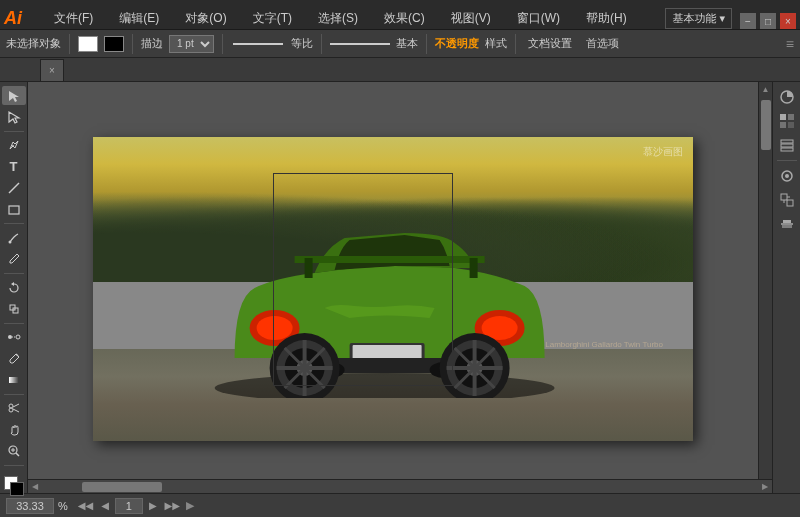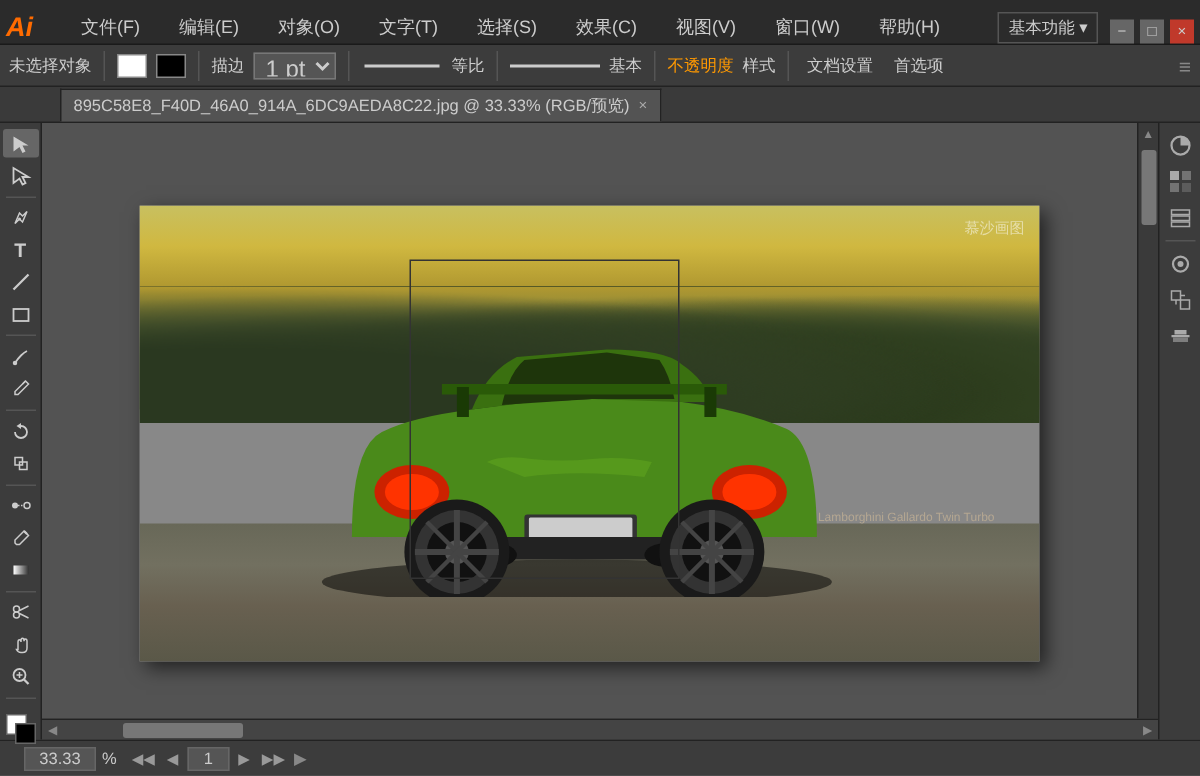--- a/index.html
+++ b/index.html
@@ -83,34 +83,34 @@
     .options-swatch {
       width: 20px; height: 16px;
       background: #fff;
       border: 1px solid #888;
     }
     .options-swatch.black { background: #000; }
     .options-dropdown {
       background: #555;
       border: 1px solid #777;
       color: #ccc;
-      font-size: 16px;
+      font-size: 10px;
       padding: 1px 3px;
       height: 18px;
     }
     .sep { width: 1px; height: 20px; background: #555; margin: 0 2px; }
     .options-btn {
       background: none;
       border: none;
       color: #ccc;
       font-size: 11px;
       cursor: pointer;
       padding: 1px 4px;
     }
-    .options-highlight { color: #f90; }
+    .options-highlight { color: #f90; font-weight: bold; }
 
     
     #tab-bar {
       height: 24px;
       background: #3a3a3a;
       display: flex;
       align-items: flex-end;
       padding-left: 40px;
       border-bottom: 1px solid #222;
     }
@@ -296,21 +296,21 @@
       gap: 2px;
     }
 
     
     #status-bar {
       height: 24px;
       background: #3c3c3c;
       border-top: 1px solid #222;
       display: flex;
       align-items: center;
-      padding: 0 16px;
+      padding: 0 6px;
       font-size: 11px;
       color: #ccc;
       gap: 4px;
     }
     .status-input {
       background: #555;
       border: 1px solid #666;
       color: #ccc;
       font-size: 11px;
       width: 48px;
@@ -438,21 +438,20 @@
   <span class="options-highlight">不透明度</span>
   <span class="options-label">样式</span>
   <div class="sep"></div>
   <button class="options-btn">文档设置</button>
   <button class="options-btn">首选项</button>
   <span style="margin-left:auto;color:#888;font-size:14px;cursor:pointer;">≡</span>
 </div>
 
 <div id="tab-bar">
   <div class="doc-tab">
-    <span>895C58E8_F40D_46A0_914A_6DC9AEDA8C22.jpg @ 33.33% (RGB/预览)</span>
     <span class="doc-tab-close">×</span>
   </div>
 </div>
 
 <div id="main" style="height:411px;">
 
   <div id="left-toolbar">
     <div class="tool-btn active" title="选择工具">
       <svg width="14" height="14" viewBox="0 0 14 14">
           <path d="M2 2 L2 12 L6 9 L8 13 L10 12 L8 8 L12 8 Z" fill="#ccc"></path>

